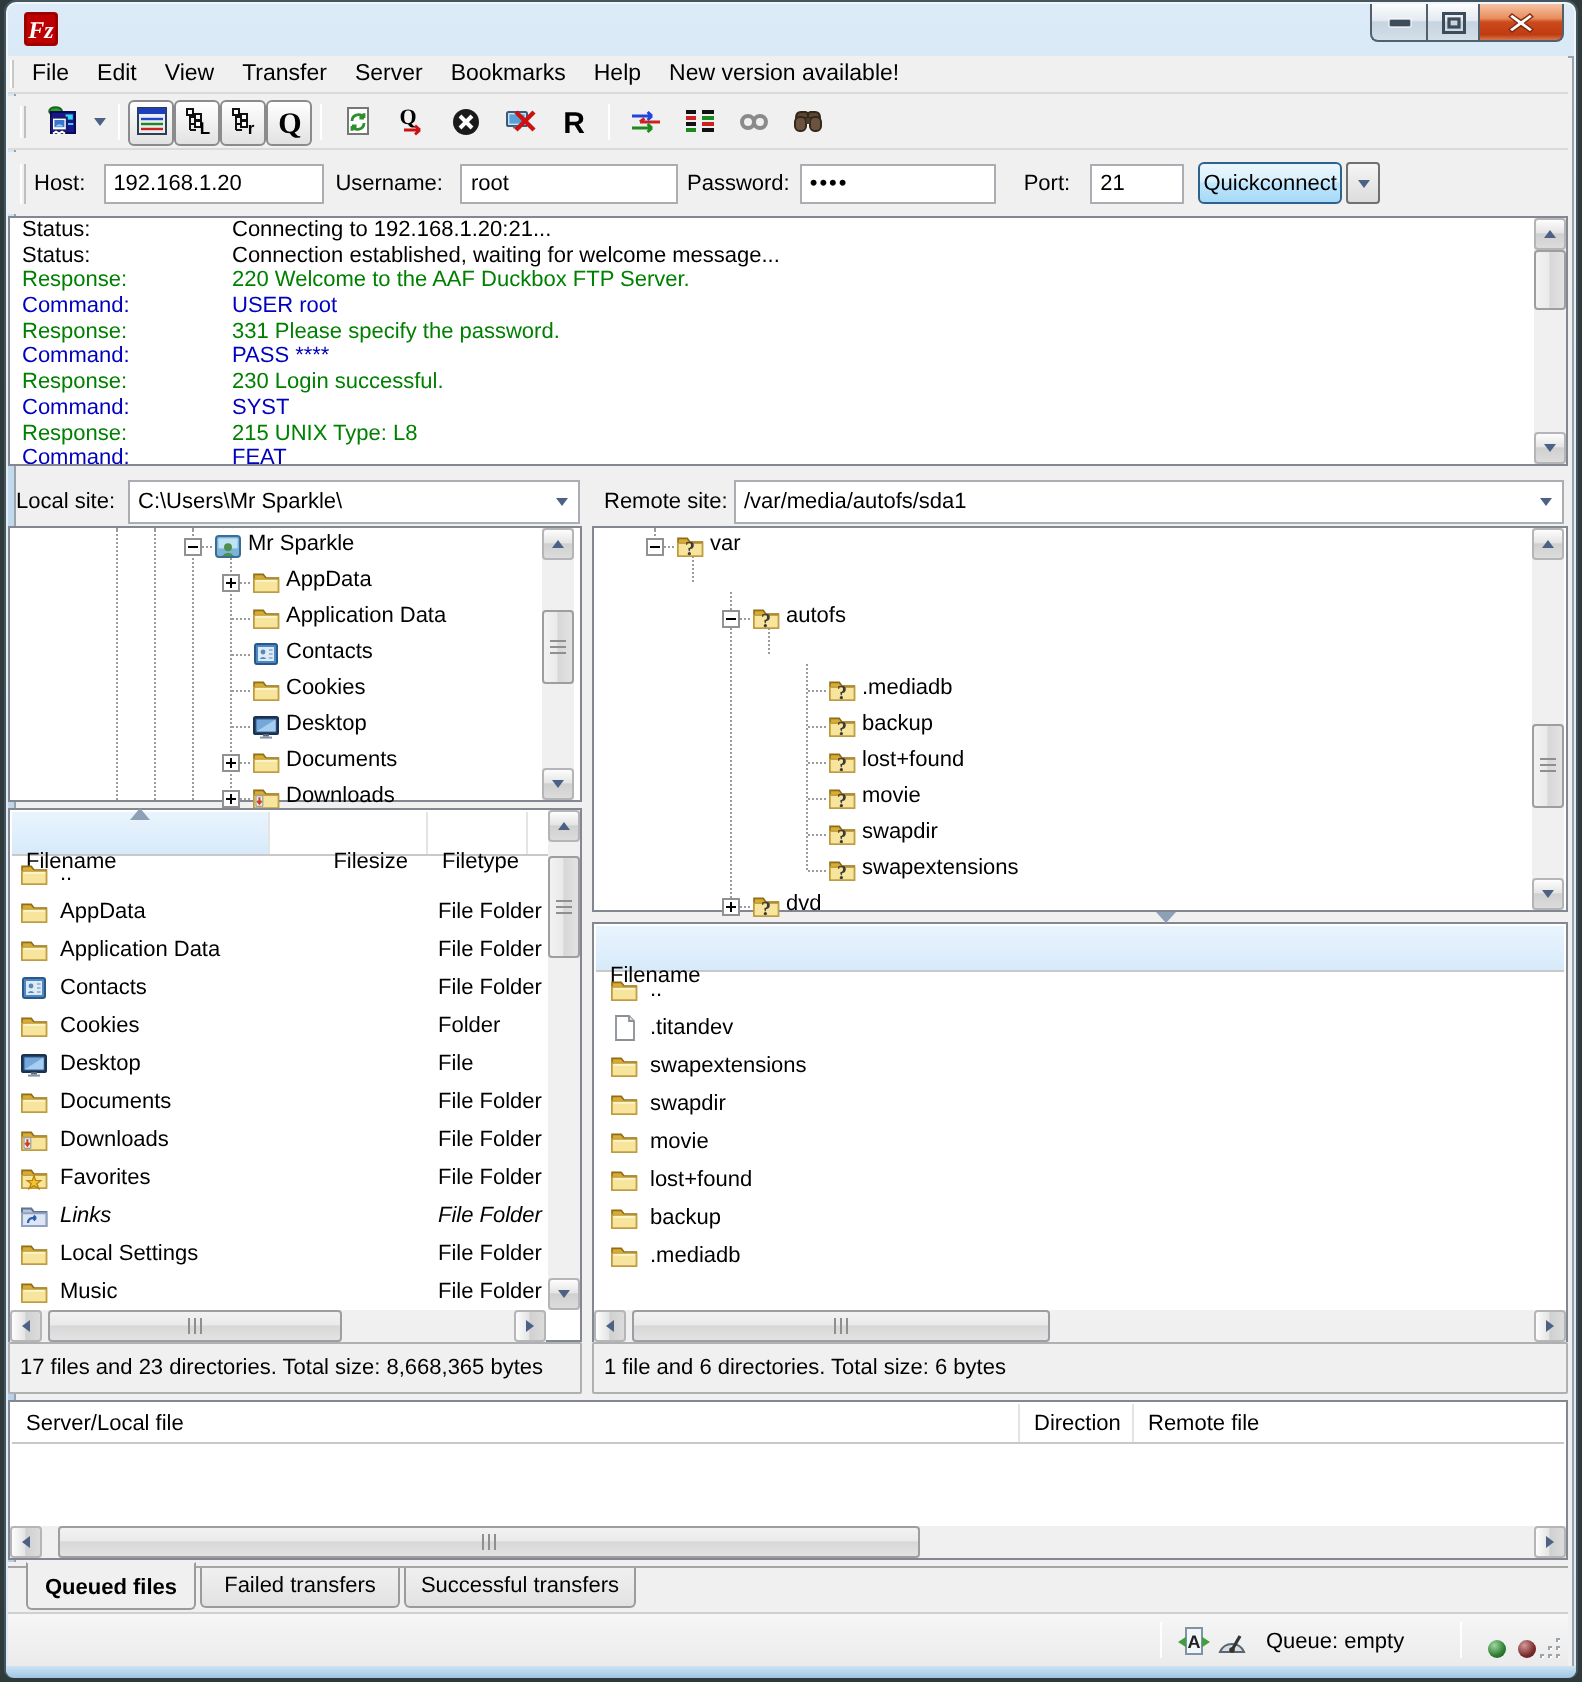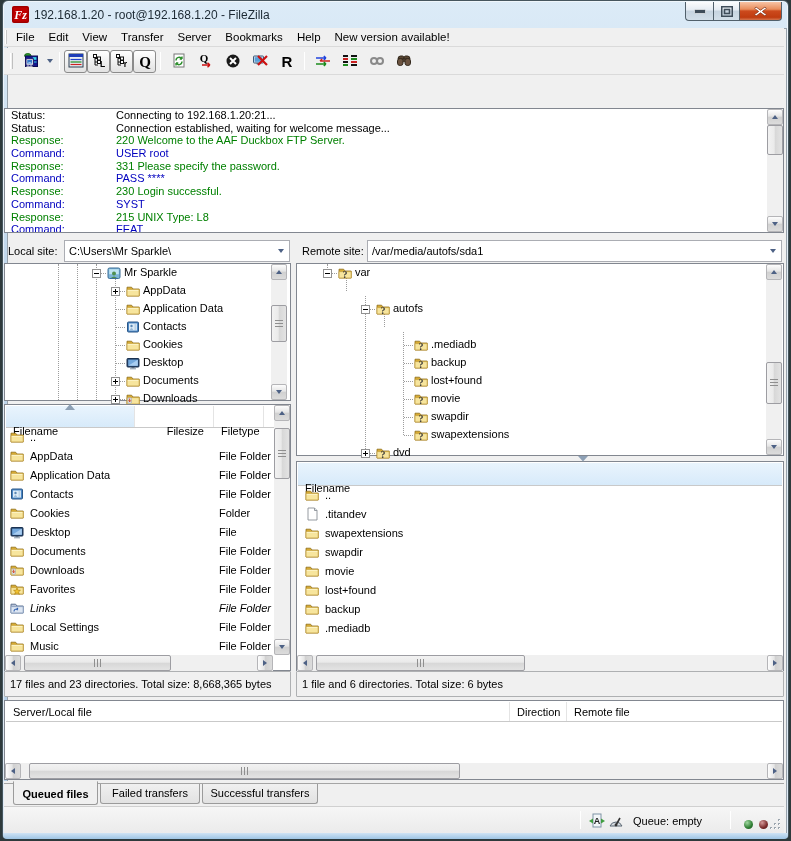--- a/index.html
+++ b/index.html
@@ -130,21 +130,20 @@
 <body>
 
 <div id="screen">
   <div id="window" class="abs">
     <div id="titlebar" class="abs">
       <span id="app-icon" class="abs"><svg width="17" height="17" viewBox="0 0 17 17">
             <rect x="0" y="0" width="17" height="17" rx="2" fill="#bf0000"></rect>
             <rect x="0.8" y="0.8" width="15.4" height="15.4" rx="1.6" fill="none" stroke="#8f0000" stroke-width="1"></rect>
             <text x="8.5" y="13" font-size="12" font-weight="bold" font-style="italic" text-anchor="middle" fill="#fff" font-family="Liberation Serif,serif">Fz</text>
           </svg></span>
-      <span id="window-title" class="abs">192.168.1.20 - root@192.168.1.20 - FileZilla</span>
       <div id="winbtns" class="abs">
         <div class="winbtn minb">
             <svg width="12" height="5" viewBox="0 0 12 5">
               <rect x="0.5" y="0.5" width="11" height="4" rx="1" fill="#3e4c59" stroke="#ffffff" stroke-opacity="0.6" stroke-width="1"></rect>
             </svg>
           </div>
         <div class="winbtn maxb">
             <svg width="12" height="11" viewBox="0 0 12 11">
               <rect x="0.5" y="0.5" width="11" height="10" fill="none" stroke="#3e4c59" stroke-width="2"></rect>
               <rect x="3.5" y="3.5" width="5" height="4" fill="none" stroke="#3e4c59" stroke-width="1.6"></rect>
@@ -291,20 +290,35 @@
         <svg width="16" height="16" viewBox="0 0 16 16">
           <path d="M2 6 Q2 3 4.5 3 L6.5 3 Q8 3 8 5 L8 6 Z" fill="#5a4632" stroke="#32281c"></path>
           <path d="M14 6 Q14 3 11.5 3 L9.5 3 Q8 3 8 5 L8 6 Z" fill="#5a4632" stroke="#32281c"></path>
           <rect x="1.5" y="5.5" width="5.5" height="7" rx="2.4" fill="#6b5340" stroke="#32281c"></rect>
           <rect x="9" y="5.5" width="5.5" height="7" rx="2.4" fill="#6b5340" stroke="#32281c"></rect>
           <rect x="7" y="6" width="2" height="3" fill="#4a3a2a"></rect>
         </svg>
       </div>
     </div>
 
+  <div id="quickbar" class="abs">
+    <div class="grip"></div>
+    <span class="qc-label" style="margin-left:4px">Host:</span>
+    <input id="qc-host" class="qc-input" readonly="" value="192.168.1.20" style="">
+    <span class="qc-label" style="margin-left:6px">Username:</span>
+    <input id="qc-user" class="qc-input" readonly="" value="root" style="">
+    <span class="qc-label" style="margin-left:4px">Password:</span>
+    <input id="qc-pass" class="qc-input" readonly="" value="••••" style="">
+    <span class="qc-label" style="margin-left:14px">Port:</span>
+    <input id="qc-port" class="qc-input" readonly="" value="21" style="">
+    <button id="qc-btn">Quickconnect</button>
+    <div id="qc-drop">
+        <span class="arr down"></span>
+      </div>
+  </div>
 
   <div id="log" class="abs">
       <div class="log-line" style="color:#000000">
         <span class="log-type">Status:</span>
         <span class="log-text">Connecting to 192.168.1.20:21...</span>
       </div>
       <div class="log-line" style="color:#000000">
         <span class="log-type">Status:</span>
         <span class="log-text">Connection established, waiting for welcome message...</span>
       </div>

